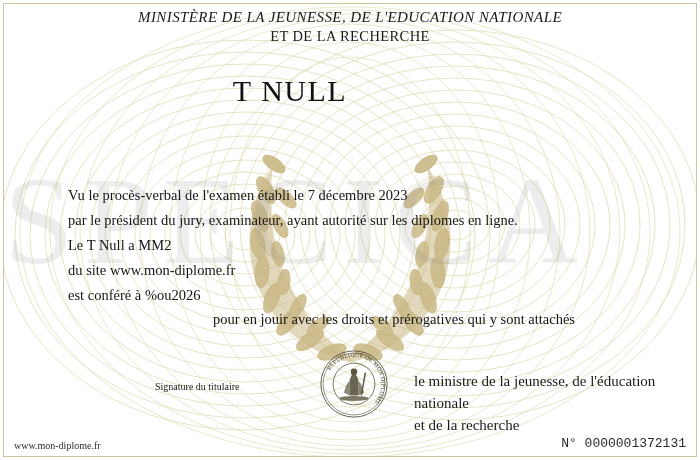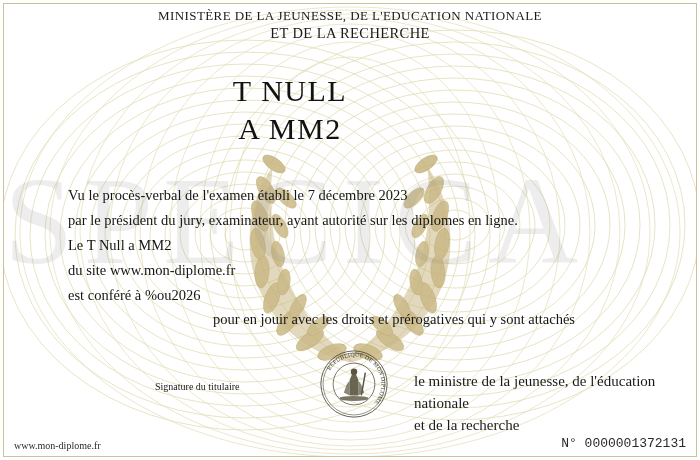--- a/index.html
+++ b/index.html
@@ -69,21 +69,21 @@
     z-index: 4;
     line-height: 1.25;
   }
   .header .line {
     font-family: "Liberation Serif", serif;
     font-size: 14.5px;
     letter-spacing: 0.4px;
     color: #1a1a1a;
     font-variant: small-caps;
   }
-  .header .line1 { font-size: 13px; }
+  .header .line1 { font-size: 15px; font-style: italic; }
 
   
   .recipient {
     position: absolute;
     top: 72px;
     left: 0;
     width: 580px;
     text-align: center;
     z-index: 4;
   }
@@ -297,21 +297,20 @@
 
   <div class="watermark">SPECICA</div>
 
   <div class="header">
     <div class="line line1">MINISTÈRE DE LA JEUNESSE, DE L'EDUCATION NATIONALE</div>
     <div class="line line2">ET DE LA RECHERCHE</div>
   </div>
 
   <div class="recipient">
     <div class="name-line">T  NULL</div>
-    <div class="name-line">A MM2</div>
   </div>
 
   <div class="body-text">
     <p>Vu le procès-verbal de l'examen établi le 7 décembre 2023</p>
     <p>par le président du jury, examinateur, ayant autorité sur les diplomes en ligne.</p>
     <p>Le T  Null a MM2</p>
     <p>du site www.mon-diplome.fr</p>
     <p>est conféré à %ou2026</p>
   </div>
 

